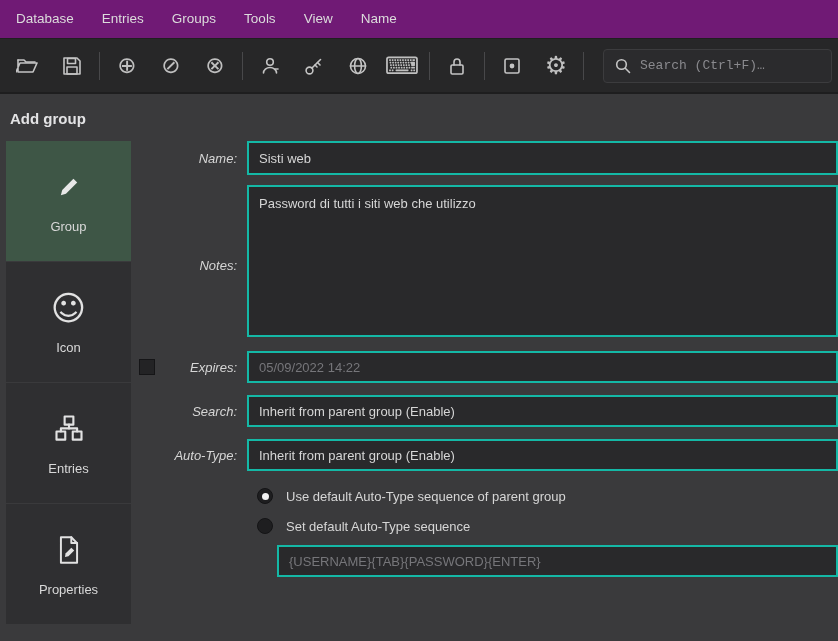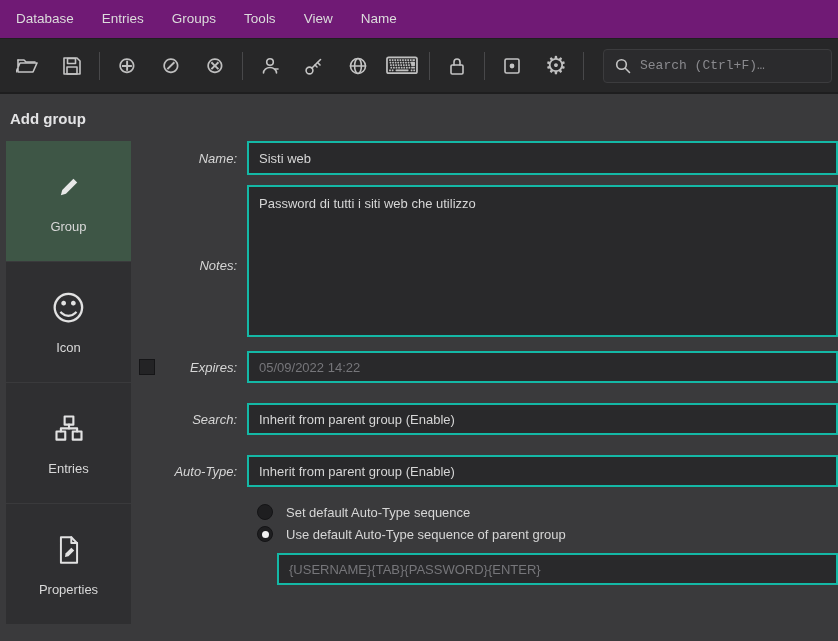--- a/index.html
+++ b/index.html
@@ -96,21 +96,21 @@
 
   .radio-row { display:flex; align-items:center; gap:13px; margin-left:126px; height:22px; }
   .radio {
     width:16px; height:16px; border-radius:50%; background:#1e1e20; border:1px solid #141416;
     display:flex; align-items:center; justify-content:center; flex:0 0 16px;
   }
   .radio.checked::after {
     content:""; width:7px; height:7px; border-radius:50%; background:#f2f2f2;
   }
 
-  .mb10{margin-bottom:10px;} .mb14{margin-bottom:14px;} .mb16{margin-bottom:20px;} .mb8{margin-bottom:8px;}
+  .mb10{margin-bottom:10px;} .mb14{margin-bottom:14px;} .mb16{margin-bottom:12px;} .mb8{margin-bottom:8px;}
   .seq-row { margin-left:146px; margin-top:8px;border-radius:13px; }
 </style>
 </head>
 <body>
 
 <div class="menubar">
   <div class="menu-item">Database</div>
   <div class="menu-item">Entries</div>
   <div class="menu-item">Groups</div>
   <div class="menu-item">Tools</div>
@@ -291,30 +291,30 @@
 
     <div class="frow mb14">
       <div class="lblcell">Auto-Type:</div>
       <div class="fieldcell">
         <div class="field h32">
           <span>Inherit from parent group (Enable)</span>
         </div>
       </div>
     </div>
 
+    <div class="radio-row mb8">
+      <span class="radio checked"></span>
+      <span>Use default Auto-Type sequence of parent group</span>
+    </div>
+
     <div class="radio-row">
       <span class="radio"></span>
       <span>Set default Auto-Type sequence</span>
     </div>
 
-    <div class="radio-row mb8">
-      <span class="radio checked"></span>
-      <span>Use default Auto-Type sequence of parent group</span>
-    </div>
-
     <div class="seq-row">
       <div class="field h32 disabled">
         <span>{USERNAME}{TAB}{PASSWORD}{ENTER}</span>
       </div>
     </div>
 
   </div>
 </div>
 
 </body></html>

